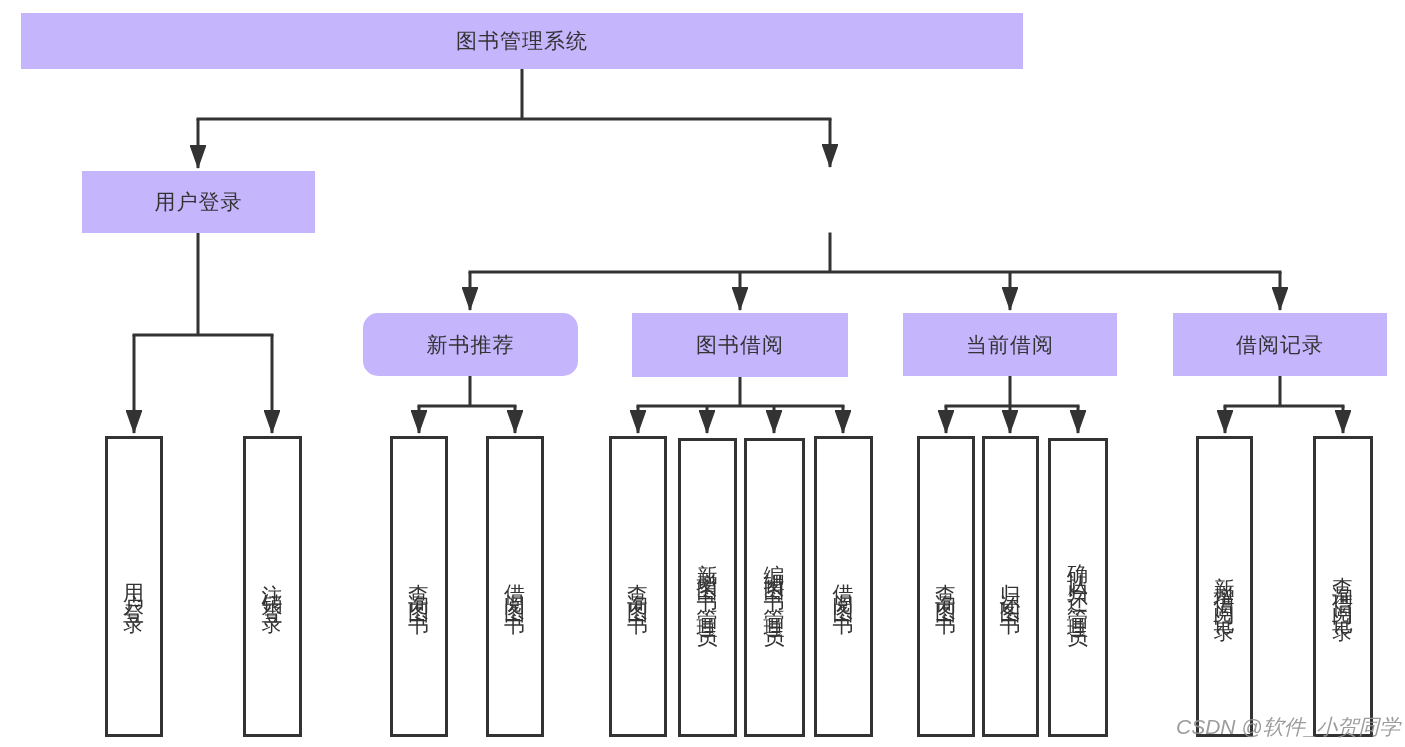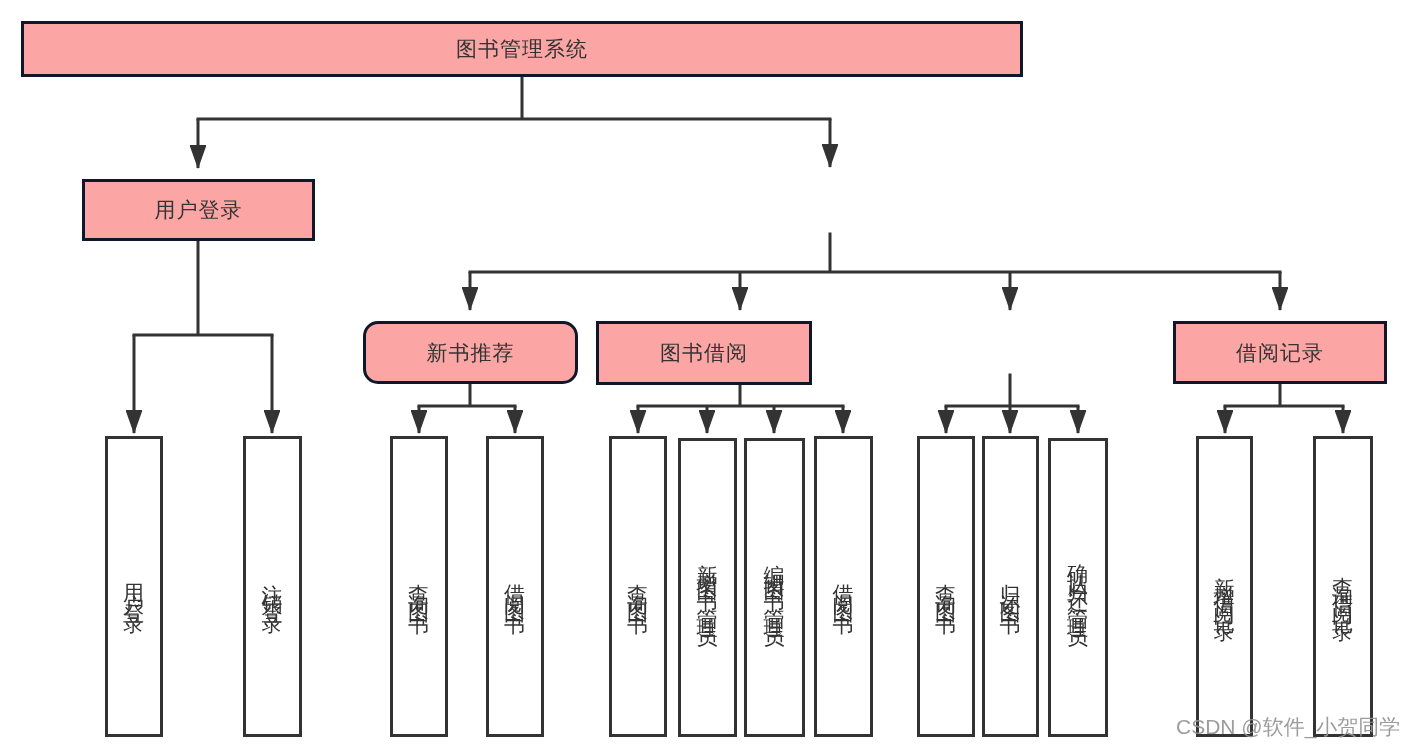--- a/index.html
+++ b/index.html
@@ -2,42 +2,42 @@
 <html><head>
 <meta charset="utf-8">
 <style>
   html,body{margin:0;padding:0;background:#ffffff;}
   body{font-family:"Liberation Sans","DejaVu Sans",sans-serif;}
   #canvas{
     position:relative;width:1405px;height:747px;background:#ffffff;overflow:hidden;
   }
   #connectors{position:absolute;left:0;top:0;z-index:1;}
   .node{
-    position:absolute;background:#fca5a5;border:3px solid #0f172a;
+    position:absolute;background:#c4b5fd;border:3px solid #c4b5fd;
     display:flex;align-items:center;justify-content:center;
-    box-sizing:border-box;z-index:2;margin-top:8px;
+    box-sizing:border-box;z-index:2;
   }
   .node .lbl{
     color:#333333;font-size:21px;letter-spacing:1px;white-space:nowrap;
   }
   .leaf{
     position:absolute;background:#ffffff;border:3px solid #333333;
     display:flex;align-items:center;justify-content:center;
     box-sizing:border-box;z-index:2;
   }
   .leaf .lbl{
     writing-mode:vertical-rl;text-orientation:mixed;
     color:#333333;font-size:21px;letter-spacing:10px;line-height:1;
     max-height:292px;
   }
   .leaf .lbl.long{letter-spacing:9px;}
   #watermark{
     position:absolute;left:1176px;top:713px;width:222px;height:30px;
     z-index:3;color:rgba(148,148,148,0.92);font-size:21px;
-    text-align:right;white-space:nowrap;
+    text-align:right;white-space:nowrap;font-style:italic;
   }
 </style>
 </head>
 <body>
 
 <div id="canvas">
 
   <svg id="connectors" width="1405" height="747" viewBox="0 0 1405 747">
     <defs>
       <marker id="arrow" markerUnits="userSpaceOnUse" viewBox="0 -8 24 16" markerWidth="24" markerHeight="16" refX="23" refY="0" orient="auto">
@@ -80,22 +80,25 @@
     <span class="lbl">图书管理系统</span>
   </div>
 
   <div class="node" style="left:82px;top:171px;width:233px;height:62px;">
     <span class="lbl">用户登录</span>
   </div>
 
   <div class="node" style="left:363px;top:313px;width:215px;height:63px;border-radius:15px;">
     <span class="lbl">新书推荐</span>
   </div>
-  <div class="node" style="left:596px;top:313px;width:216px;height:64px;">
+  <div class="node" style="left:632px;top:313px;width:216px;height:64px;">
     <span class="lbl">图书借阅</span>
+  </div>
+  <div class="node" style="left:903px;top:313px;width:214px;height:63px;">
+    <span class="lbl">当前借阅</span>
   </div>
   <div class="node" style="left:1173px;top:313px;width:214px;height:63px;">
     <span class="lbl">借阅记录</span>
   </div>
 
   <div class="leaf" style="left:105px;top:436px;width:58px;height:301px;">
     <span class="lbl">用户登录</span>
   </div>
   <div class="leaf" style="left:243px;top:436px;width:59px;height:301px;">
     <span class="lbl">注销登录</span>

